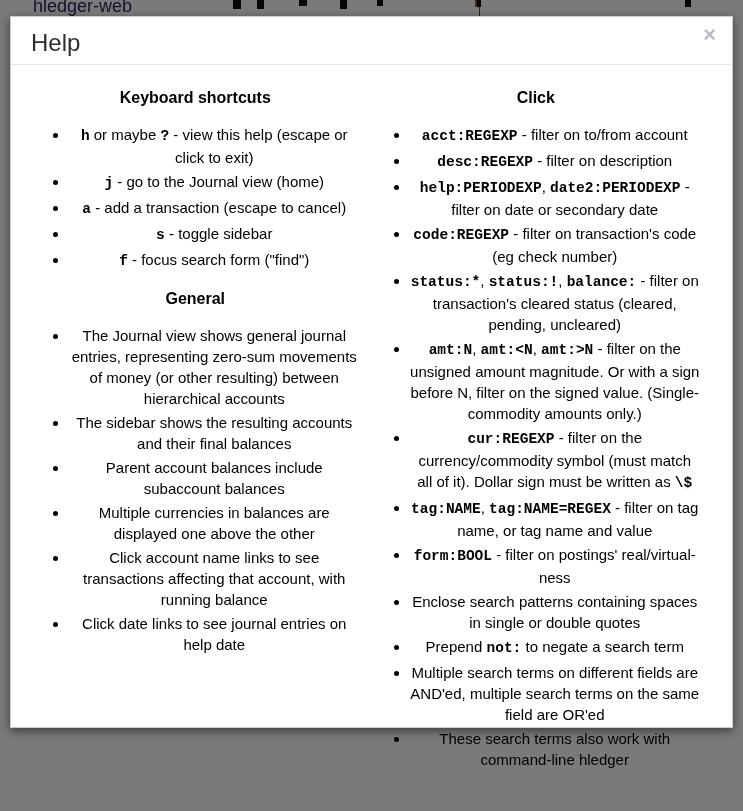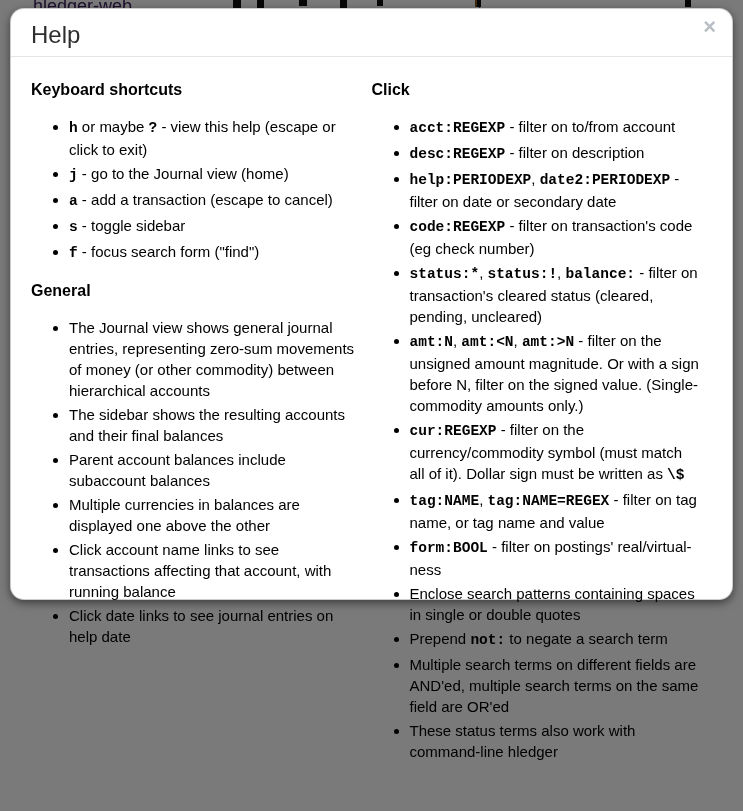--- a/index.html
+++ b/index.html
@@ -26,25 +26,25 @@
   .f3 { left: 299px; width: 8px; height: 6px; }
   .f4 { left: 340px; width: 7px; height: 9px; }
   .f5 { left: 377px; width: 6px; height: 6px; }
   .f6 { left: 475px; width: 6px; height: 7px; border-left: 2px solid #8a5a20; }
   .f7 { left: 685px; width: 6px; height: 7px; }
 
   .backdrop { position: absolute; inset: 0; background: rgba(0,0,0,0.52); }
 
   
   .modal {
-    position: absolute; left: 10px; top: 8px;
-    width: 723px; height: 592px;
+    position: absolute; left: 10px; top: 16px;
+    width: 723px; height: 712px;
     background: #fff;
     border: 1px solid rgba(0,0,0,0.2);
-    border-radius: 14px;
+    border-radius: 0;
     box-shadow: 0 3px 9px rgba(0,0,0,0.5);
   }
   .modal-header {
     position: relative;
     padding: 11px 20px 6px;
     border-bottom: 1px solid #e5e5e5;
   }
   .modal-title {
     font-size: 24px; line-height: 30px;
     font-weight: 400; color: #2e2e2e;
@@ -54,23 +54,23 @@
     background: none; border: none; cursor: pointer;
     font-family: "Liberation Sans", sans-serif;
     font-size: 22px; line-height: 22px; font-weight: 700;
     color: #b8bec4;
   }
   .modal-body { display: flex; padding: 14px 20px 20px; }
   .col { width: 50%; padding-right: 12px; }
   .col h4 {
     margin: 8px 0 0;
     font-size: 16px; line-height: 21px;
-    font-weight: 700; color: #000;
+    font-weight: 700; color: #000; text-align: center;
   }
-  .col ul { margin: 16px 0 16px; padding-left: 38px; }
+  .col ul { margin: 16px 0 16px; padding-left: 38px; text-align: center; }
   .col li {
     font-size: 15px; line-height: 21px;
     color: #000; margin-bottom: 3px;
   }
   .code {
     font-family: "Liberation Mono", monospace;
     font-weight: 700; font-size: 14.5px; color: #000;
     white-space: nowrap;
   }
 </style>
@@ -102,21 +102,21 @@
         <h4>Keyboard shortcuts</h4>
         <ul>
           <li><span class="code">h</span><span> or maybe </span><span class="code">?</span><span> - view this help (escape or click to exit)</span></li>
           <li><span class="code">j</span><span> - go to the Journal view (home)</span></li>
           <li><span class="code">a</span><span> - add a transaction (escape to cancel)</span></li>
           <li><span class="code">s</span><span> - toggle sidebar</span></li>
           <li><span class="code">f</span><span> - focus search form ("find")</span></li>
         </ul>
         <h4>General</h4>
         <ul>
-          <li><span>The Journal view shows general journal entries, representing zero-sum movements of money (or other commodity) between hierarchical accounts</span></li>
+          <li><span>The Journal view shows general journal entries, representing zero-sum movements of money (or other resulting) between hierarchical accounts</span></li>
           <li><span>The sidebar shows the resulting accounts and their final balances</span></li>
           <li><span>Parent account balances include subaccount balances</span></li>
           <li><span>Multiple currencies in balances are displayed one above the other</span></li>
           <li><span>Click account name links to see transactions affecting that account, with running balance</span></li>
           <li><span>Click date links to see journal entries on help date</span></li>
         </ul>
       </div>
     <div class="col">
         <h4>Click</h4>
         <ul>
@@ -125,17 +125,17 @@
           <li><span class="code">help:PERIODEXP</span><span>, </span><span class="code">date2:PERIODEXP</span><span> - filter on date or secondary date</span></li>
           <li><span class="code">code:REGEXP</span><span> - filter on transaction's code (eg check number)</span></li>
           <li><span class="code">status:*</span><span>, </span><span class="code">status:!</span><span>, </span><span class="code">balance:</span><span> - filter on transaction's cleared status (cleared, pending, uncleared)</span></li>
           <li><span class="code">amt:N</span><span>, </span><span class="code">amt:&lt;N</span><span>, </span><span class="code">amt:&gt;N</span><span> - filter on the unsigned amount magnitude. Or with a sign before N, filter on the signed value. (Single-commodity amounts only.)</span></li>
           <li><span class="code">cur:REGEXP</span><span> - filter on the currency/commodity symbol (must match all of it). Dollar sign must be written as </span><span class="code">\$</span></li>
           <li><span class="code">tag:NAME</span><span>, </span><span class="code">tag:NAME=REGEX</span><span> - filter on tag name, or tag name and value</span></li>
           <li><span class="code">form:BOOL</span><span> - filter on postings' real/virtual-ness</span></li>
           <li><span>Enclose search patterns containing spaces in single or double quotes</span></li>
           <li><span>Prepend </span><span class="code">not:</span><span> to negate a search term</span></li>
           <li><span>Multiple search terms on different fields are AND'ed, multiple search terms on the same field are OR'ed</span></li>
-          <li><span>These status terms also work with command-line hledger</span></li>
+          <li><span>These search terms also work with command-line hledger</span></li>
         </ul>
       </div>
   </div>
 </div>
 
 </body></html>

